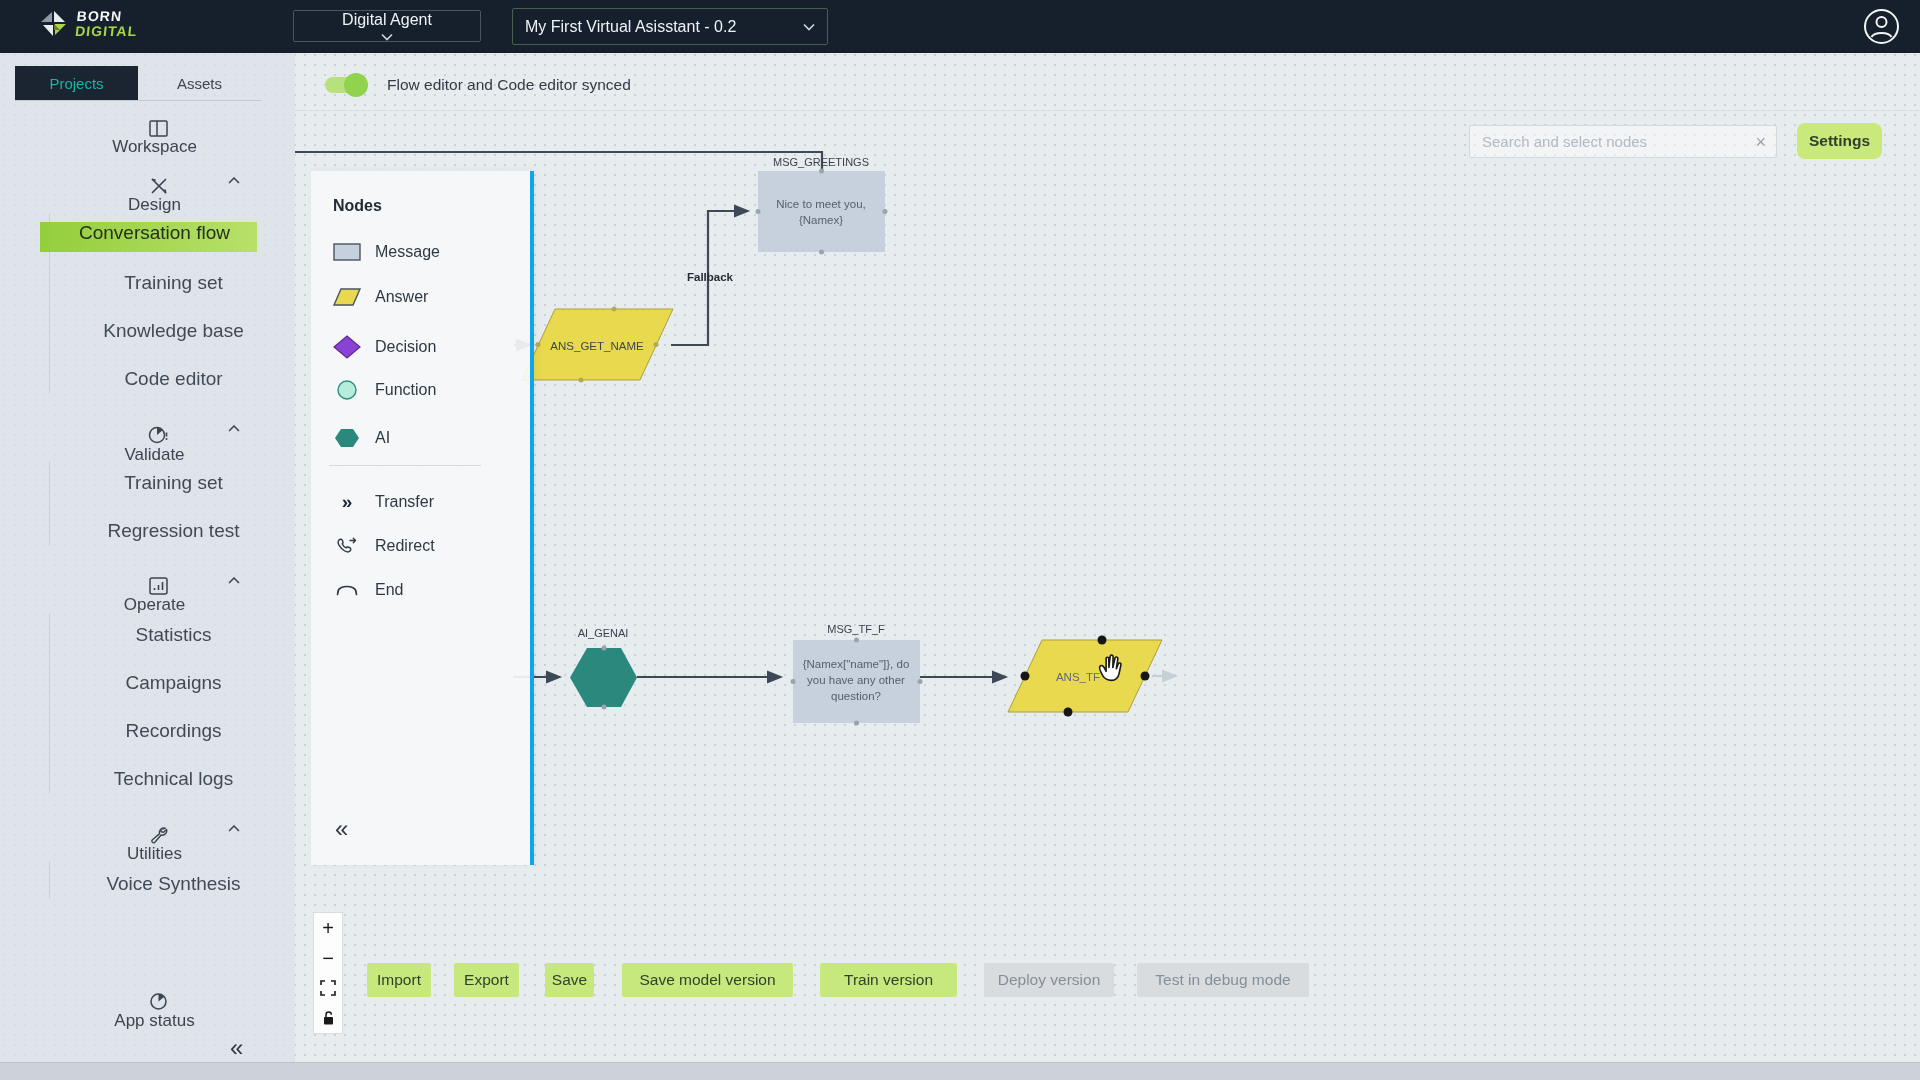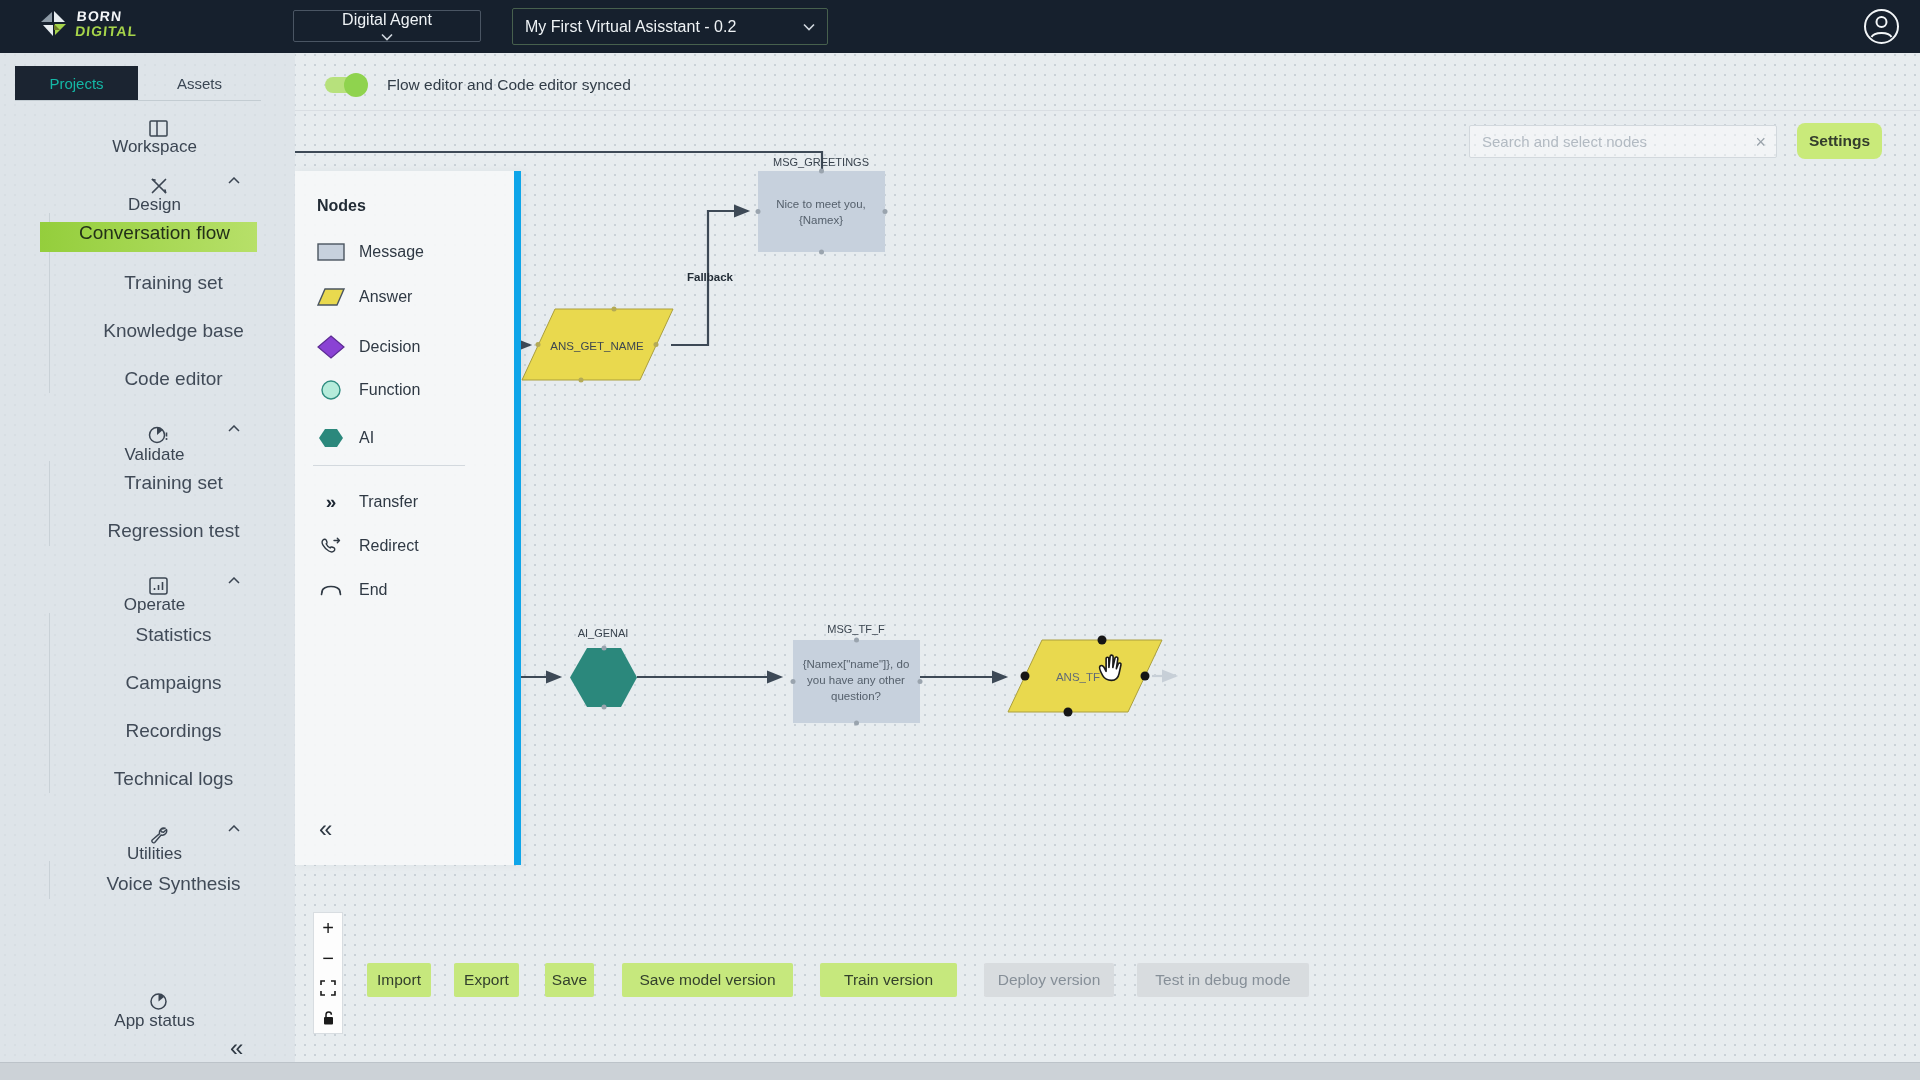--- a/index.html
+++ b/index.html
@@ -55,22 +55,22 @@
     border:1px solid #d2d8dd;border-radius:2px;background:rgba(255,255,255,0.45);display:flex;align-items:center;}
   .search-box input{flex:1;border:none;outline:none;background:transparent;font-size:15px;
     color:#5a646e;padding:0 12px;font-family:"Liberation Sans",sans-serif;}
   .search-box input::placeholder{color:#b2bac2;}
   .search-clear{margin-right:10px;font-size:18px;color:#9aa3ab;cursor:pointer;line-height:1;}
   .settings-btn{position:absolute;left:1502px;top:70px;width:85px;height:36px;background:#c9ea7a;
     border-radius:8px;display:flex;align-items:center;justify-content:center;
     font-size:15.5px;font-weight:bold;color:#333d2c;cursor:pointer;}
 
   
-  .nodes-panel{position:absolute;left:0;top:118px;width:219px;height:694px;
-    background:rgba(245,247,249,0.93);border-right:7px solid #0ea5e9;
+  .nodes-panel{position:absolute;left:16px;top:118px;width:219px;height:694px;
+    background:rgba(245,247,249,0.93);border-right:4px solid #0ea5e9;
     box-shadow:3px 0 8px rgba(40,50,60,0.05);z-index:4;}
   .np-title{position:absolute;left:22px;top:26px;font-size:16px;font-weight:bold;color:#222c36;}
   .np-row{position:absolute;left:18px;width:185px;height:26px;display:flex;align-items:center;cursor:grab;}
   .np-swatch{width:36px;display:flex;justify-content:center;}
   .np-label{margin-left:10px;font-size:16px;color:#2f3944;}
   .np-divider{position:absolute;left:18px;top:294px;width:152px;height:1px;background:#d3d9de;}
   .np-glyph{width:36px;text-align:center;font-size:19px;font-weight:bold;color:#1d2733;}
   .np-collapse{position:absolute;left:24px;top:644px;font-size:24px;color:#2f3944;cursor:pointer;}
 
   

